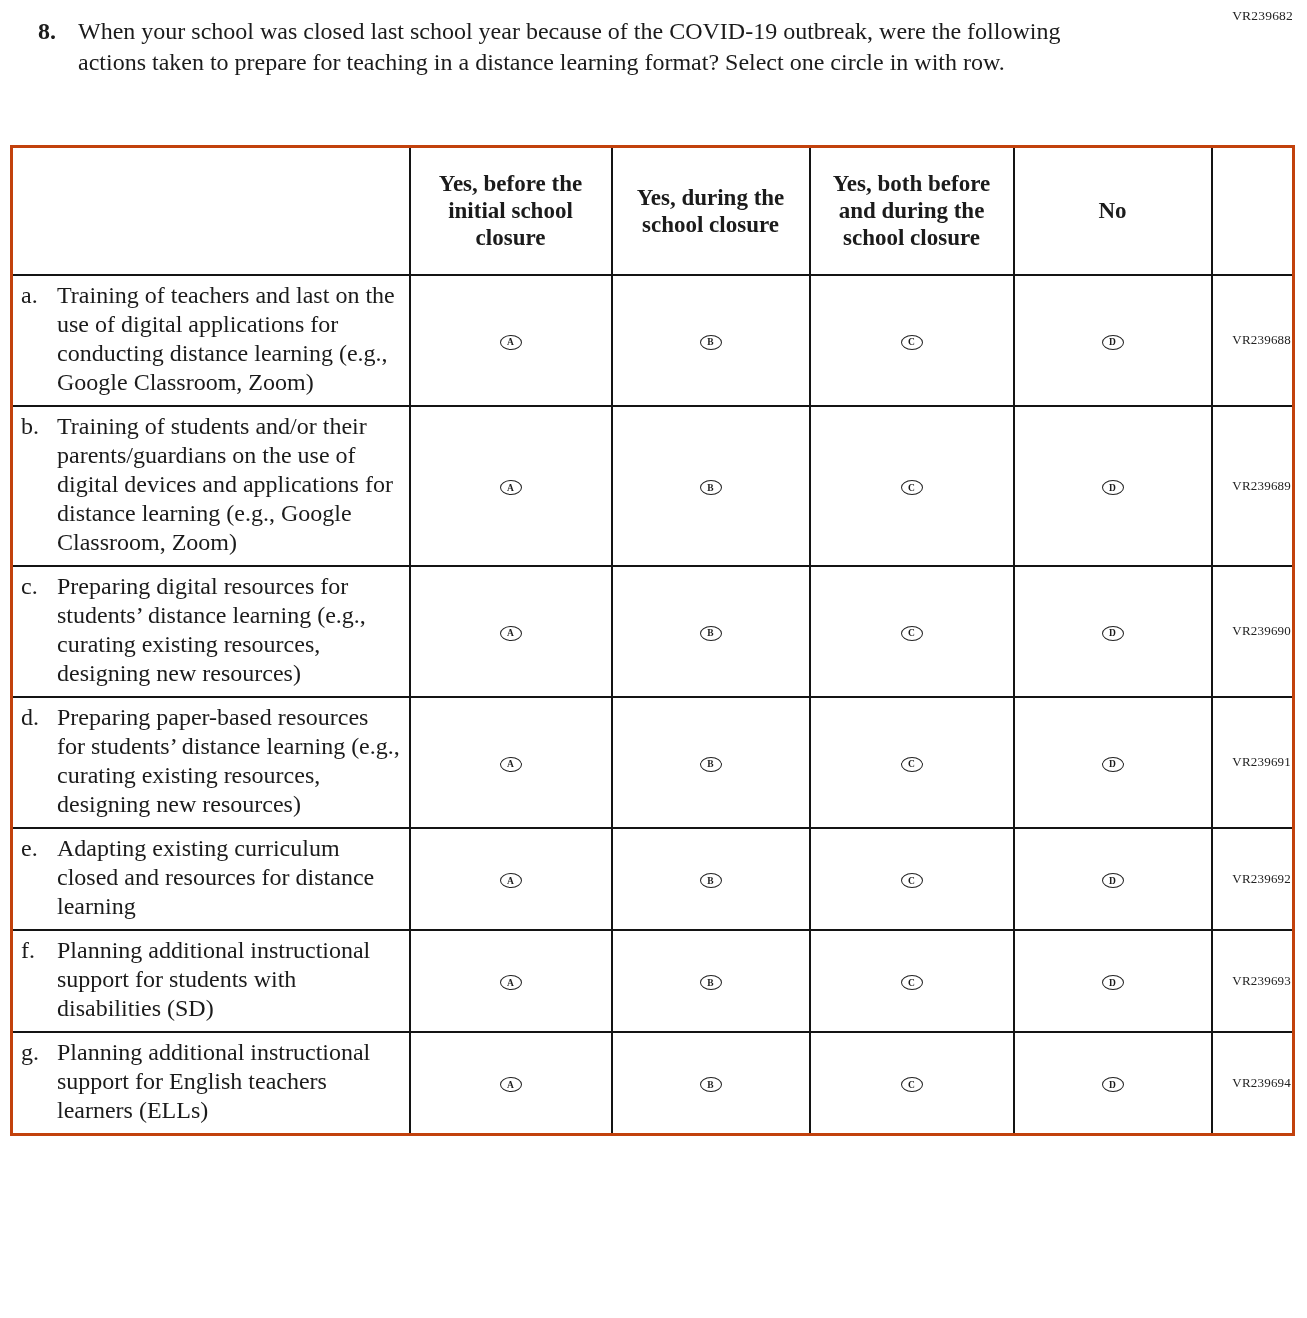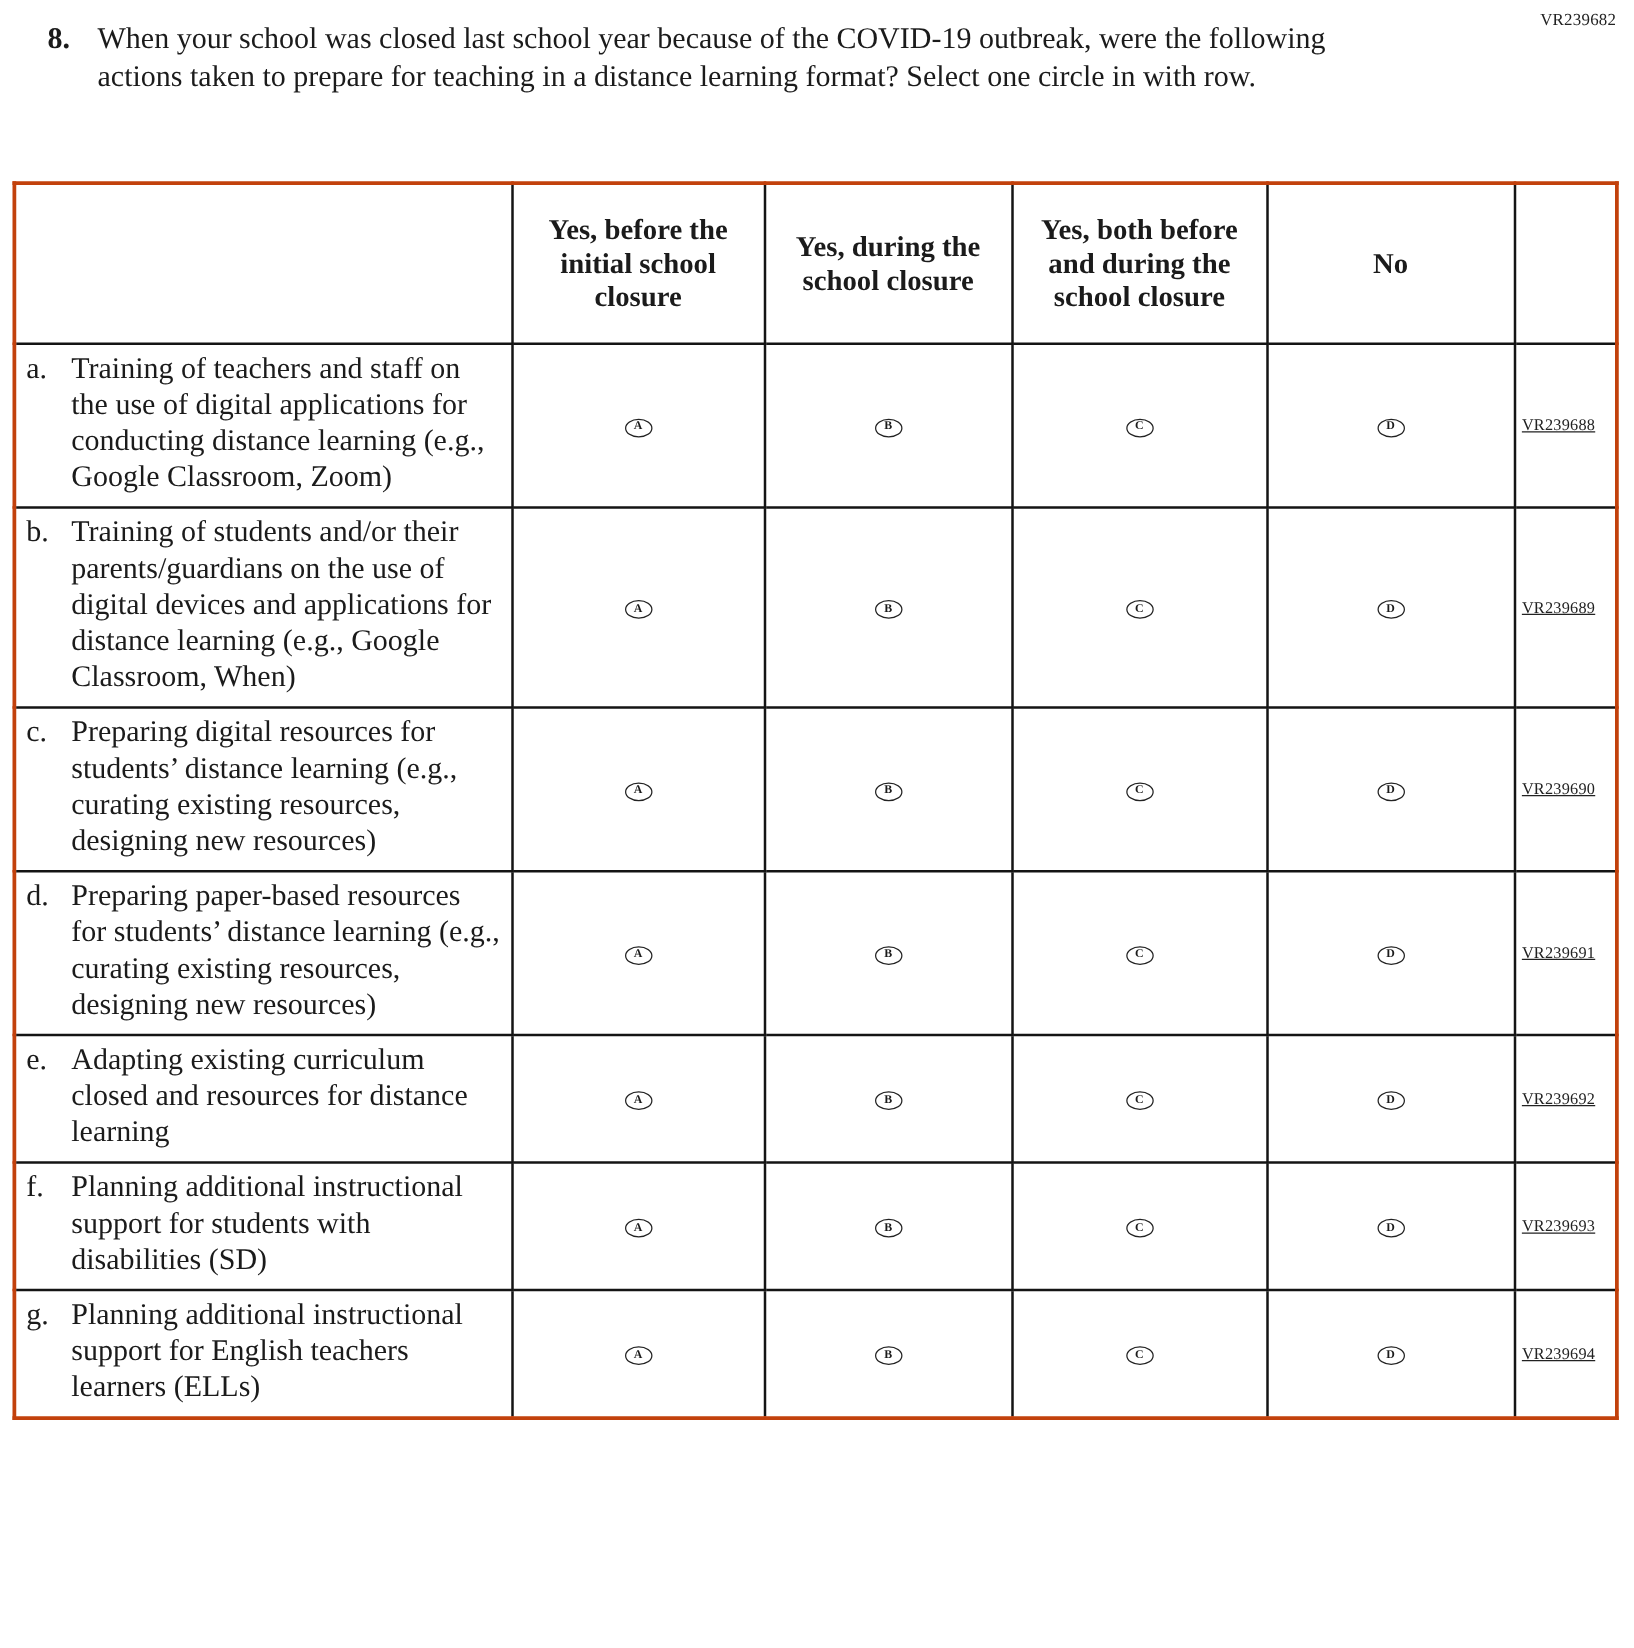--- a/index.html
+++ b/index.html
@@ -100,26 +100,25 @@
   }
   .ltr {
     font-style: normal;
     font-weight: bold;
     font-size: 9.5px;
     line-height: 1;
     transform: translateY(0.5px);
   }
   td.code-cell {
     vertical-align: middle;
-    text-align: left;
+    text-align: right;
     padding-left: 5px;
     font-size: 13px;
     color: #222;
     letter-spacing: 0.2px;
-    text-decoration: underline;
   }
 </style>
 </head>
 <body>
 
 <div class="page">
 
   <div class="page-code">VR239682</div>
 
   <div class="question">
@@ -144,21 +143,21 @@
         <th>Yes, both before and during the school closure</th>
         <th>No</th>
         <th></th>
       </tr>
     </thead>
     <tbody id="rows">
   <tr>
     <td class="label-cell">
       <div class="label-flex">
         <span class="row-letter">a.</span>
-        <span class="row-text">Training of teachers and staff on the use of digital applications for conducting distance learning (e.g., Google Classroom, Zoom)</span>
+        <span class="row-text">Training of teachers and last on the use of digital applications for conducting distance learning (e.g., Google Classroom, Zoom)</span>
       </div>
     </td>
     <td class="opt">
       <span class="oval">
               <i class="ltr">A</i>
             </span>
     </td>
     <td class="opt">
       <span class="oval">
               <i class="ltr">B</i>
@@ -176,21 +175,21 @@
     </td>
     <td class="code-cell">
       <span>VR239688</span>
     </td>
   </tr>
 
   <tr>
     <td class="label-cell">
       <div class="label-flex">
         <span class="row-letter">b.</span>
-        <span class="row-text">Training of students and/or their parents/guardians on the use of digital devices and applications for distance learning (e.g., Google Classroom, When)</span>
+        <span class="row-text">Training of students and/or their parents/guardians on the use of digital devices and applications for distance learning (e.g., Google Classroom, Zoom)</span>
       </div>
     </td>
     <td class="opt">
       <span class="oval">
               <i class="ltr">A</i>
             </span>
     </td>
     <td class="opt">
       <span class="oval">
               <i class="ltr">B</i>

